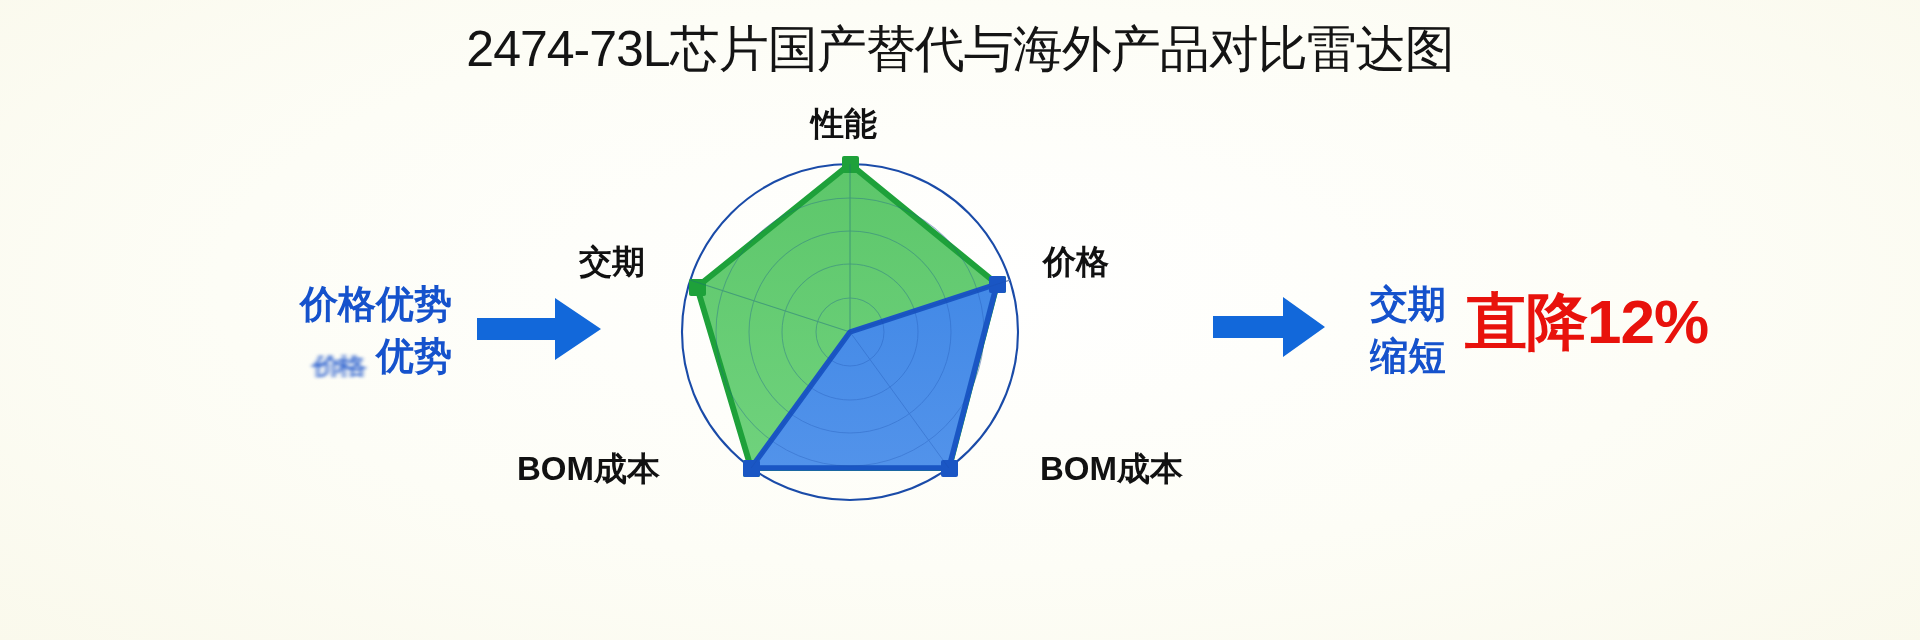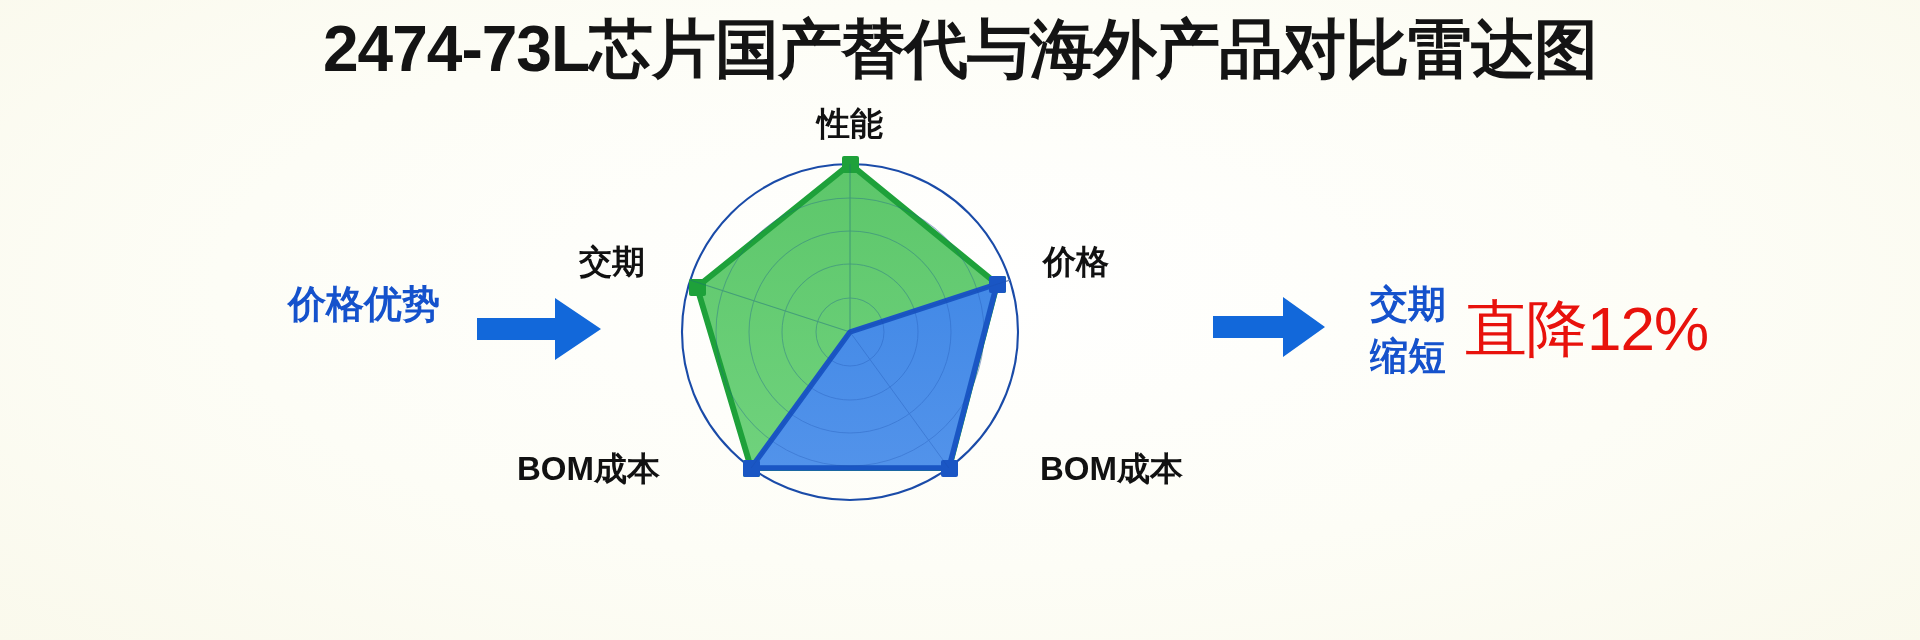--- a/index.html
+++ b/index.html
@@ -22,23 +22,23 @@
       radial-gradient(ellipse 70% 80% at 50% 45%, #ffffff 0%, #fdfdf6 55%, #faf9ec 100%);
     pointer-events: none;
   }
 
   #page-title {
     position: absolute;
     top: 6px;
     left: 0;
     width: 1920px;
     text-align: center;
-    font-size: 64px;
+    font-size: 50px;
     line-height: 86px;
-    font-weight: bold;
+    font-weight: normal;
     color: #141414;
     letter-spacing: -1px;
     white-space: nowrap;
   }
 
   
   #radar-wrap {
     position: absolute;
     left: 600px;
     top: 95px;
@@ -52,21 +52,21 @@
   }
 
   .axis-label {
     position: absolute;
     font-size: 33px;
     font-weight: bold;
     color: #111111;
     white-space: nowrap;
     line-height: 38px;
   }
-  #axis-label-0 { left: 250px; top: 10px; transform: translateX(-50%); }
+  #axis-label-0 { left: 244px; top: 10px; transform: translateX(-50%); }
   #axis-label-1 { left: 443px; top: 148px; }
   #axis-label-2 { left: 440px; top: 355px; }
   #axis-label-3 { left: 60px;  top: 355px; transform: translateX(-100%); }
   #axis-label-4 { left: 45px;  top: 148px; transform: translateX(-100%); }
 
   
   .arrow {
     position: absolute;
   }
   #arrow-left  { left: 477px; top: 292px; }
@@ -109,24 +109,24 @@
     top: 278px;
     font-size: 38px;
     line-height: 52px;
     text-align: center;
   }
   #callout-right span { display: block; }
 
   #highlight-figure {
     position: absolute;
     left: 1465px;
-    top: 293px;
+    top: 286px;
     font-size: 62px;
     line-height: 72px;
-    font-weight: normal;
+    font-weight: bold;
     color: #e8120c;
     white-space: nowrap;
     letter-spacing: -1px;
   }
 </style>
 </head>
 <body>
 
 <div id="bg-wash"></div>
 
@@ -202,20 +202,21 @@
 </div>
 
 <div class="arrow" id="arrow-right">
   <svg width="112" height="70" viewBox="0 0 112 70">
     <path d="M0 24 H70 V5 L112 35 L70 65 V46 H0 Z" fill="#1268da"></path>
   </svg>
 </div>
 
 <div class="callout" id="callout-left">
   <span>价格优势</span>
+  <span class="line-ghost"><span class="smear">价格</span><span>优势</span></span>
 </div>
 
 <div class="callout" id="callout-right">
   <span>交期</span>
   <span>缩短</span>
 </div>
 
 <div id="highlight-figure">直降12%</div>
 
 </body></html>

